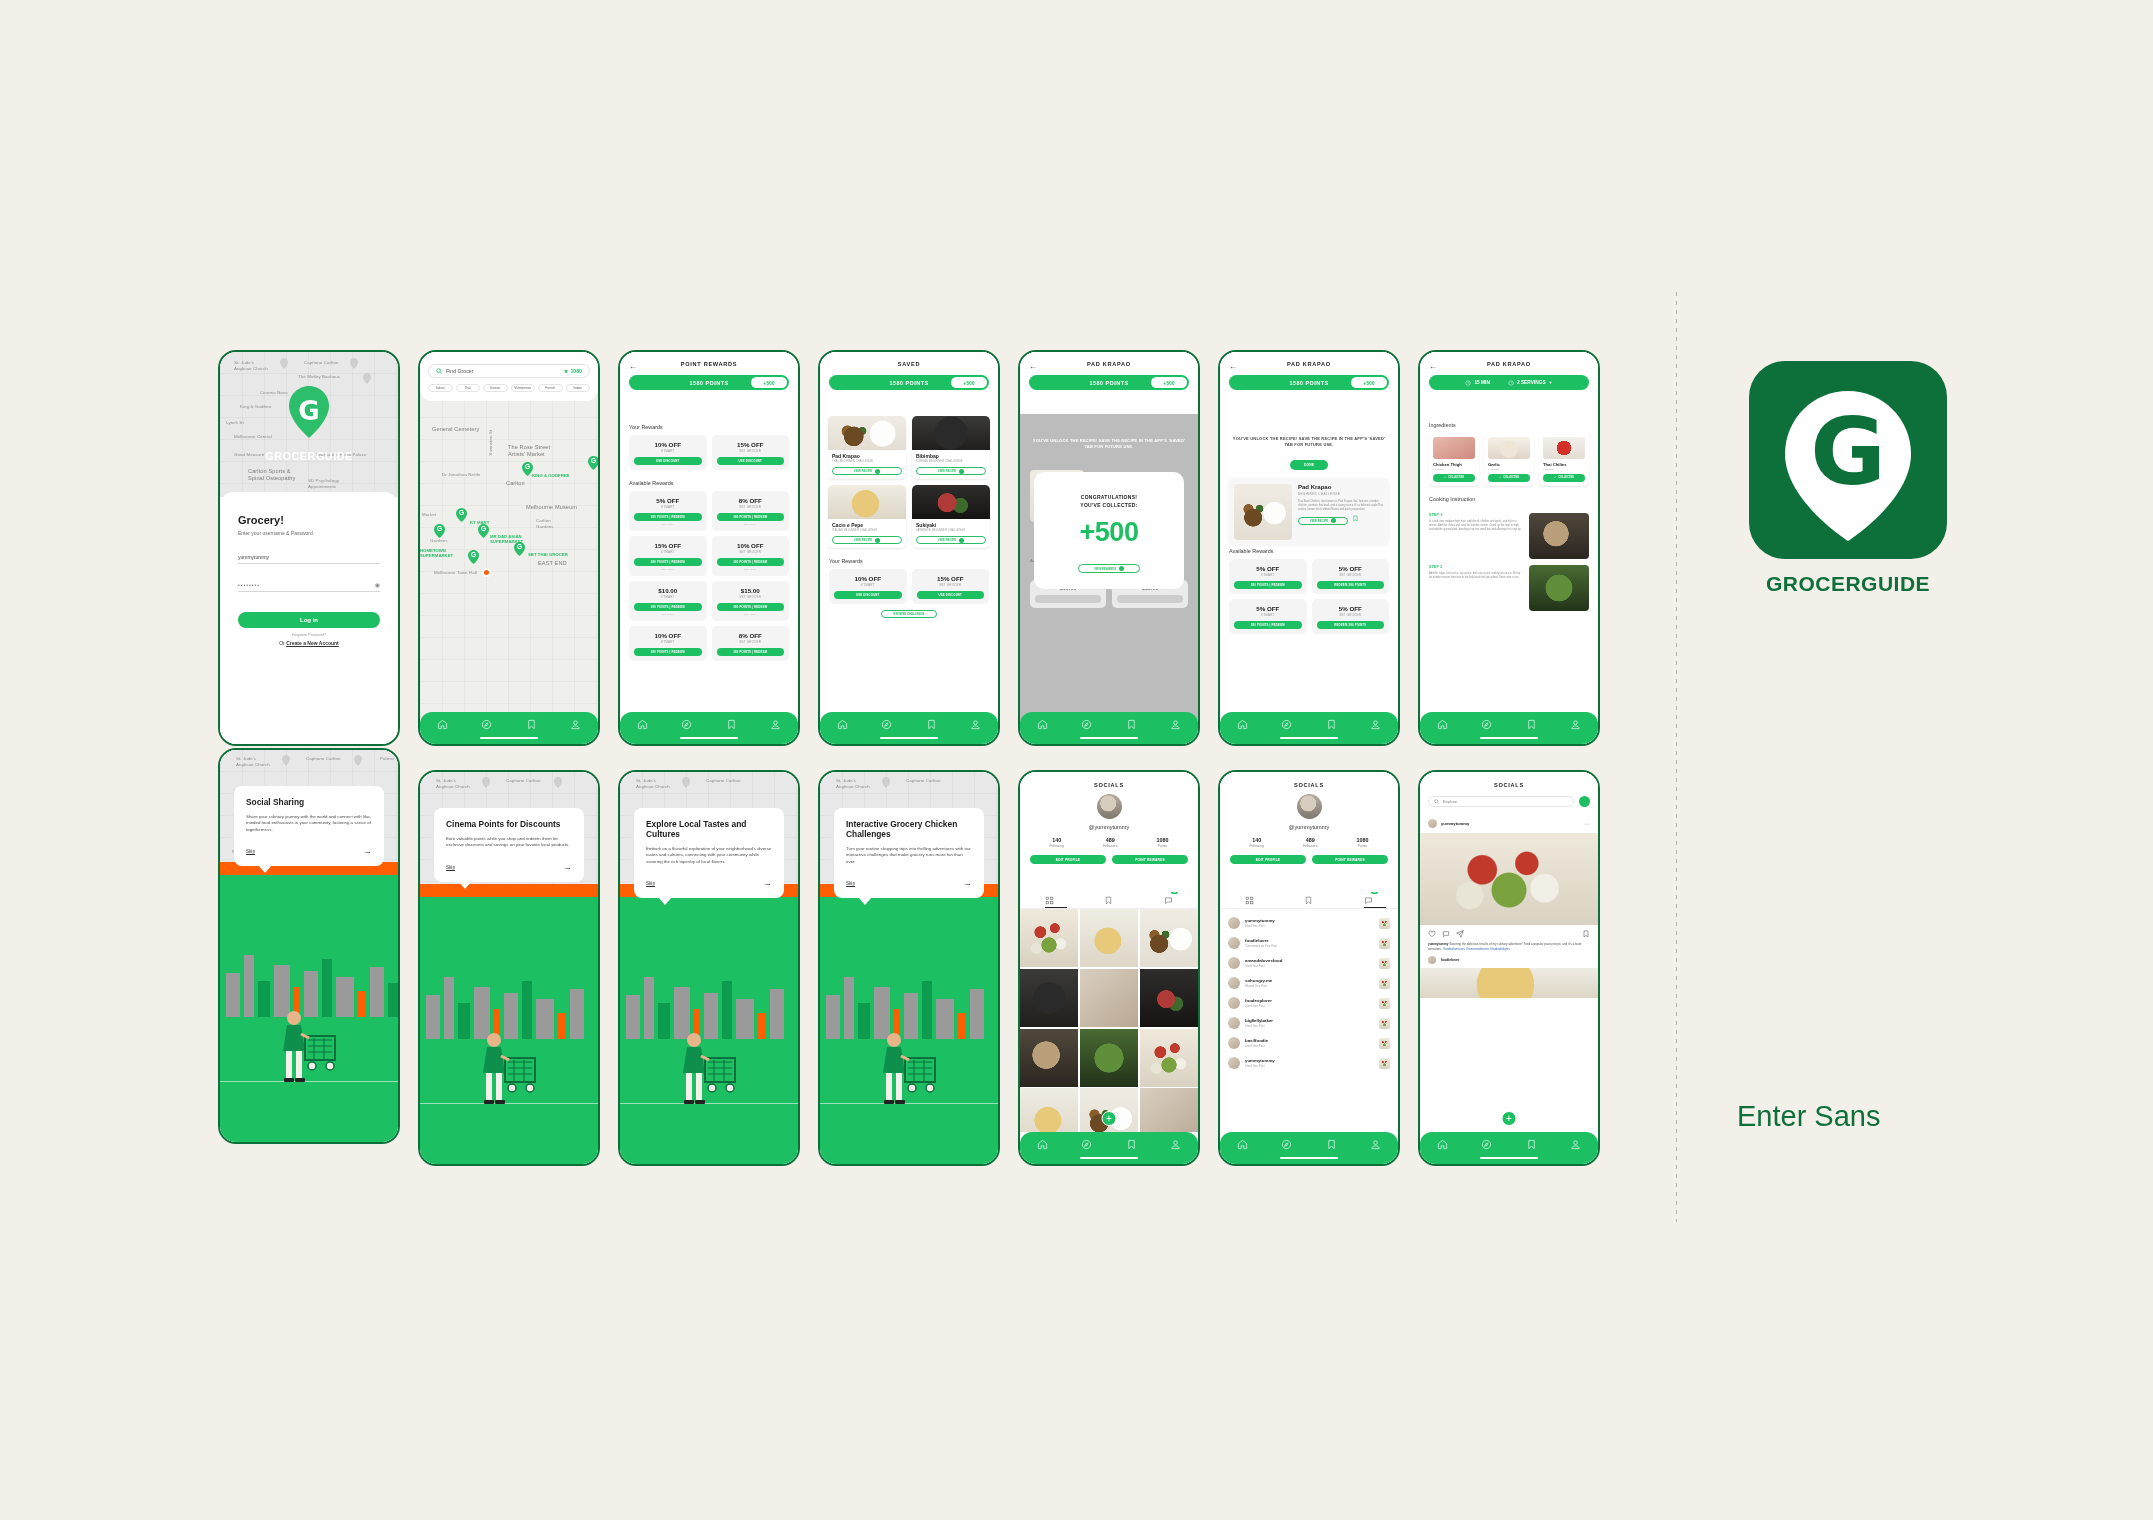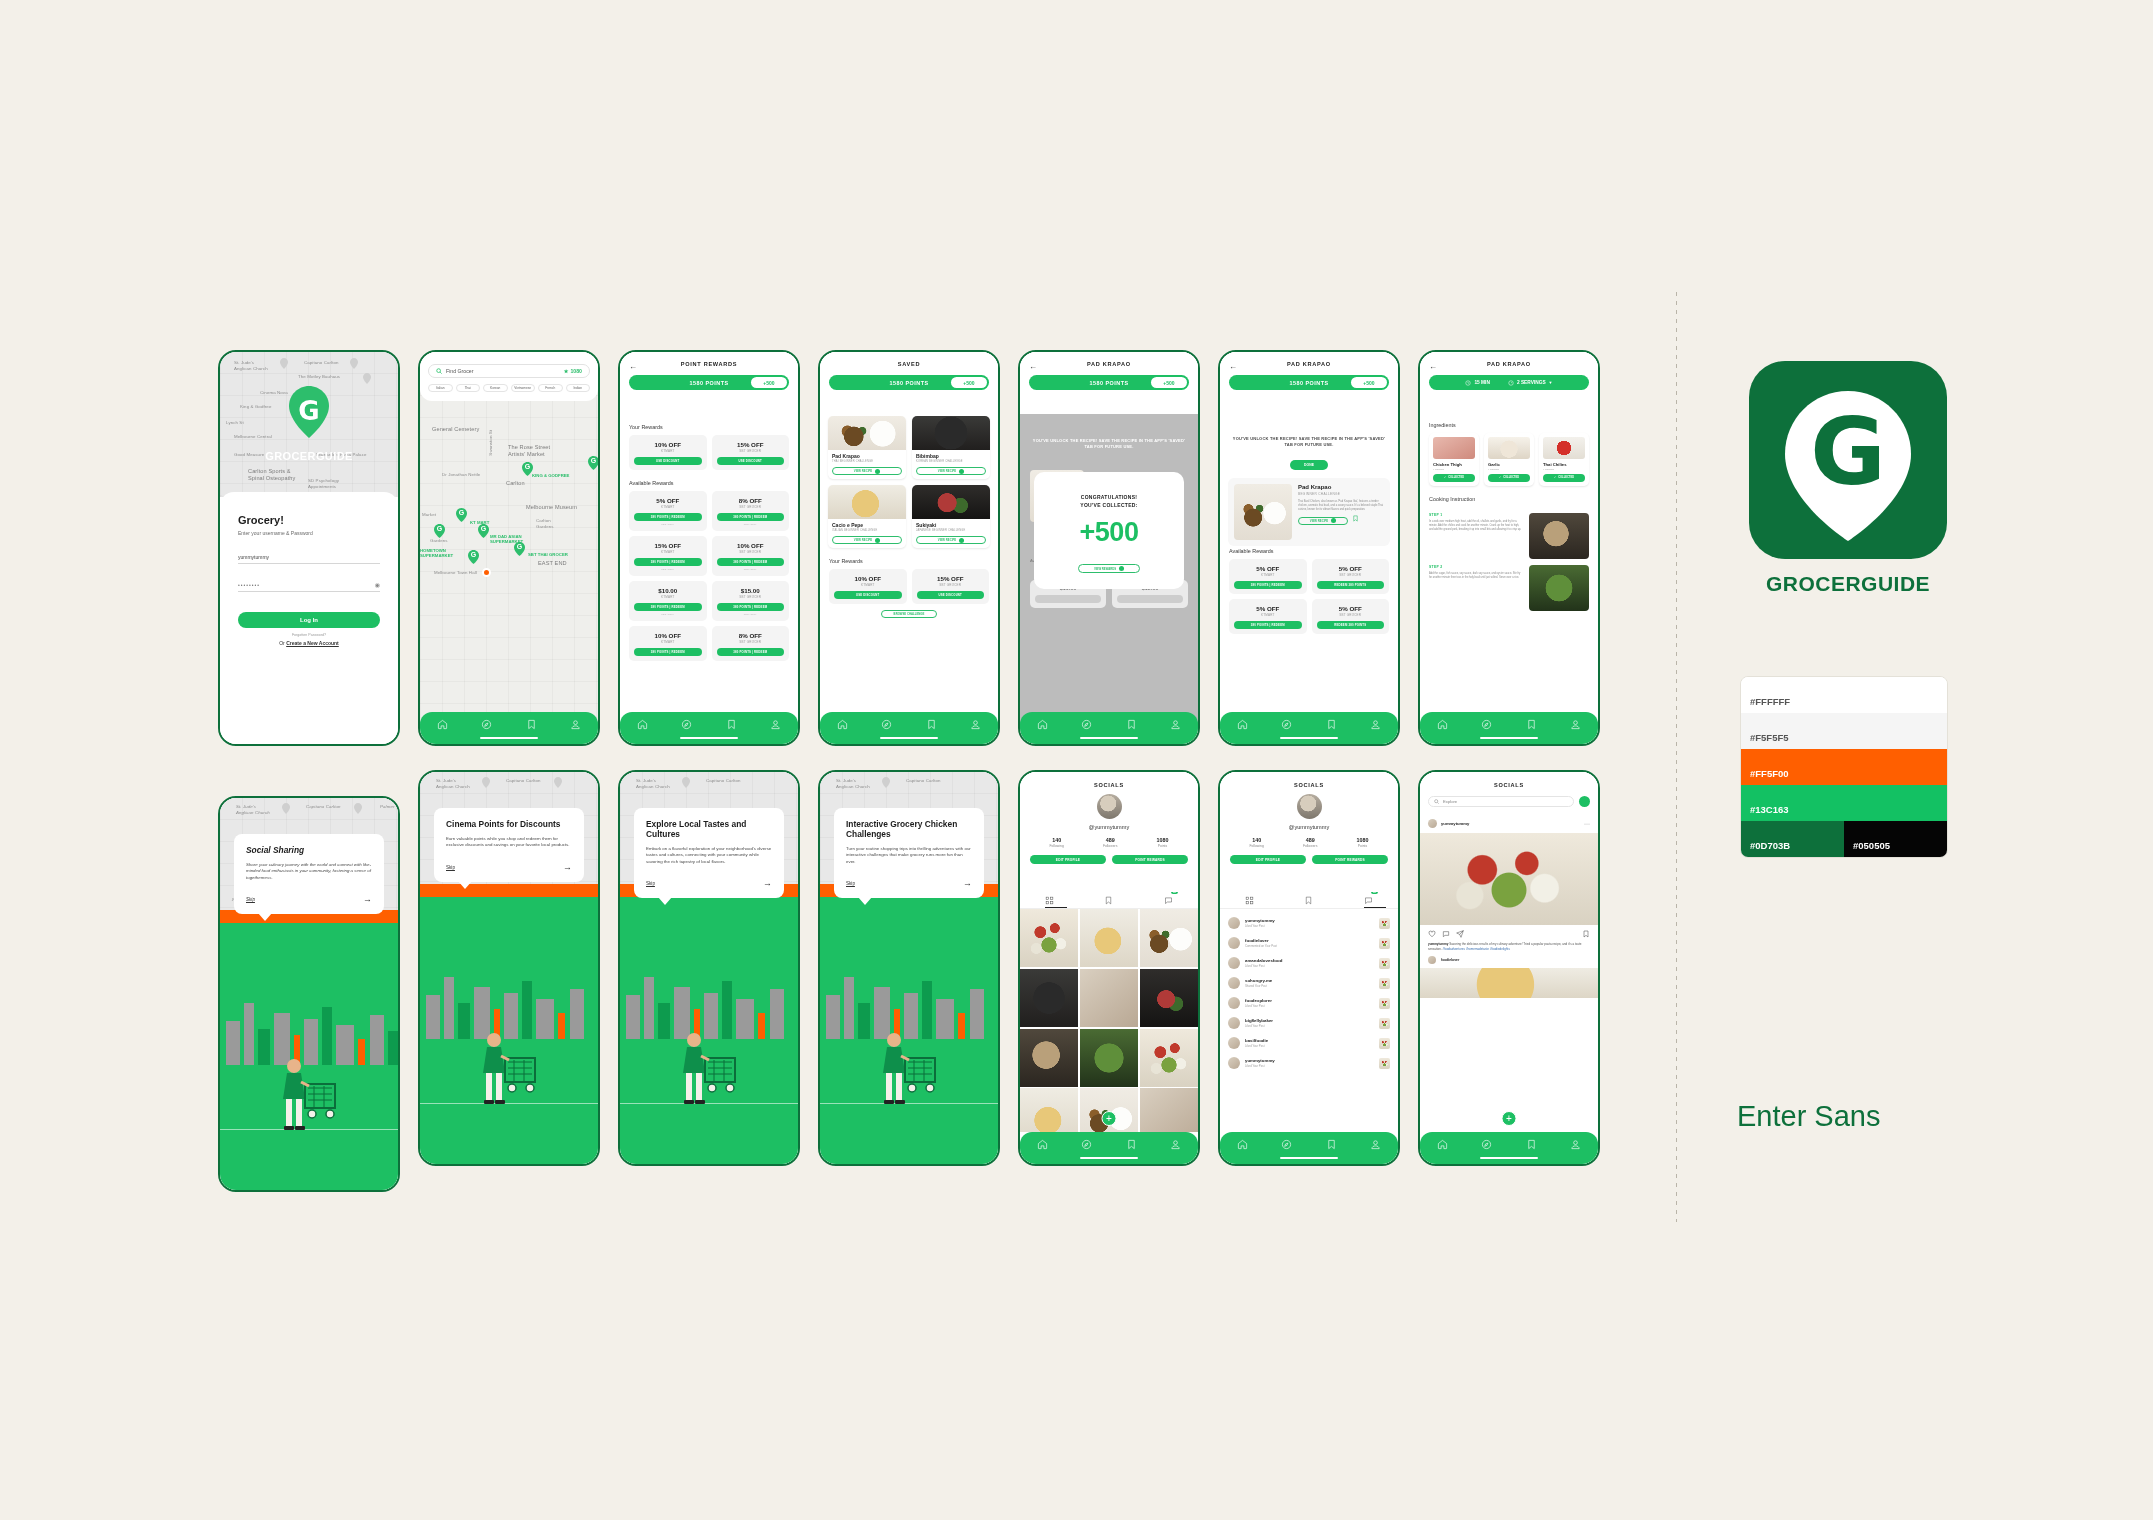--- a/index.html
+++ b/index.html
@@ -807,21 +807,21 @@
           </svg>
         <svg viewBox="0 0 24 24" fill="#fff" stroke="none">
             <circle cx="12" cy="8" r="4"></circle>
             <path d="M4 21c0-4 4-6 8-6s8 2 8 6z"></path>
           </svg>
         <div class="homebar"></div>
       </div>
     </div>
   </div>
 
-  <div class="phone" style="left:218px; top:796px;font-style:italic;">
+  <div class="phone" style="left:218px; top:748px;">
     <div class="scr">
       <div class="onb-illus">
         <div class="onb-sky"></div>
         <div class="mapbg gray" style="bottom:271px;"></div>
         <div class="maplabel" style="left:16px;top:6px;">St. Jude's<br>Anglican Church</div>
         <div class="pin" style="left:62px;top:5px;"></div>
         <div class="maplabel" style="left:86px;top:6px;">Capitano Carlton</div>
         <div class="pin" style="left:134px;top:5px;"></div>
         <div class="maplabel" style="left:160px;top:6px;">Palmer</div>
         <div class="maplabel" style="left:150px;top:58px;">rthu</div>
@@ -1301,38 +1301,16 @@
   </div>
 
   <div class="divider"></div>
 
   <div class="logo-box">
     <div class="pin2"></div>
     <div class="gletter">G</div>
   </div>
   <div class="logo-word">GROCERGUIDE</div>
 
-  <div class="swatches">
-    <div class="sw" style="background:#FFFFFF;">
-      <span style="color:#555;">#FFFFFF</span>
-    </div>
-    <div class="sw" style="background:#F5F5F5;">
-      <span style="color:#555;">#F5F5F5</span>
-    </div>
-    <div class="sw" style="background:#FF5F00;">
-      <span style="color:#fff;">#FF5F00</span>
-    </div>
-    <div class="sw" style="background:#13C163;">
-      <span style="color:#fff;">#13C163</span>
-    </div>
-    <div class="sw split">
-      <div style="background:#0D703B;">
-        <span style="color:#fff;">#0D703B</span>
-      </div>
-      <div style="background:#050505;">
-        <span style="color:#fff;">#050505</span>
-      </div>
-    </div>
-  </div>
 
   <div class="fontname">Enter Sans</div>
 
 </div>
 
 </body></html>

